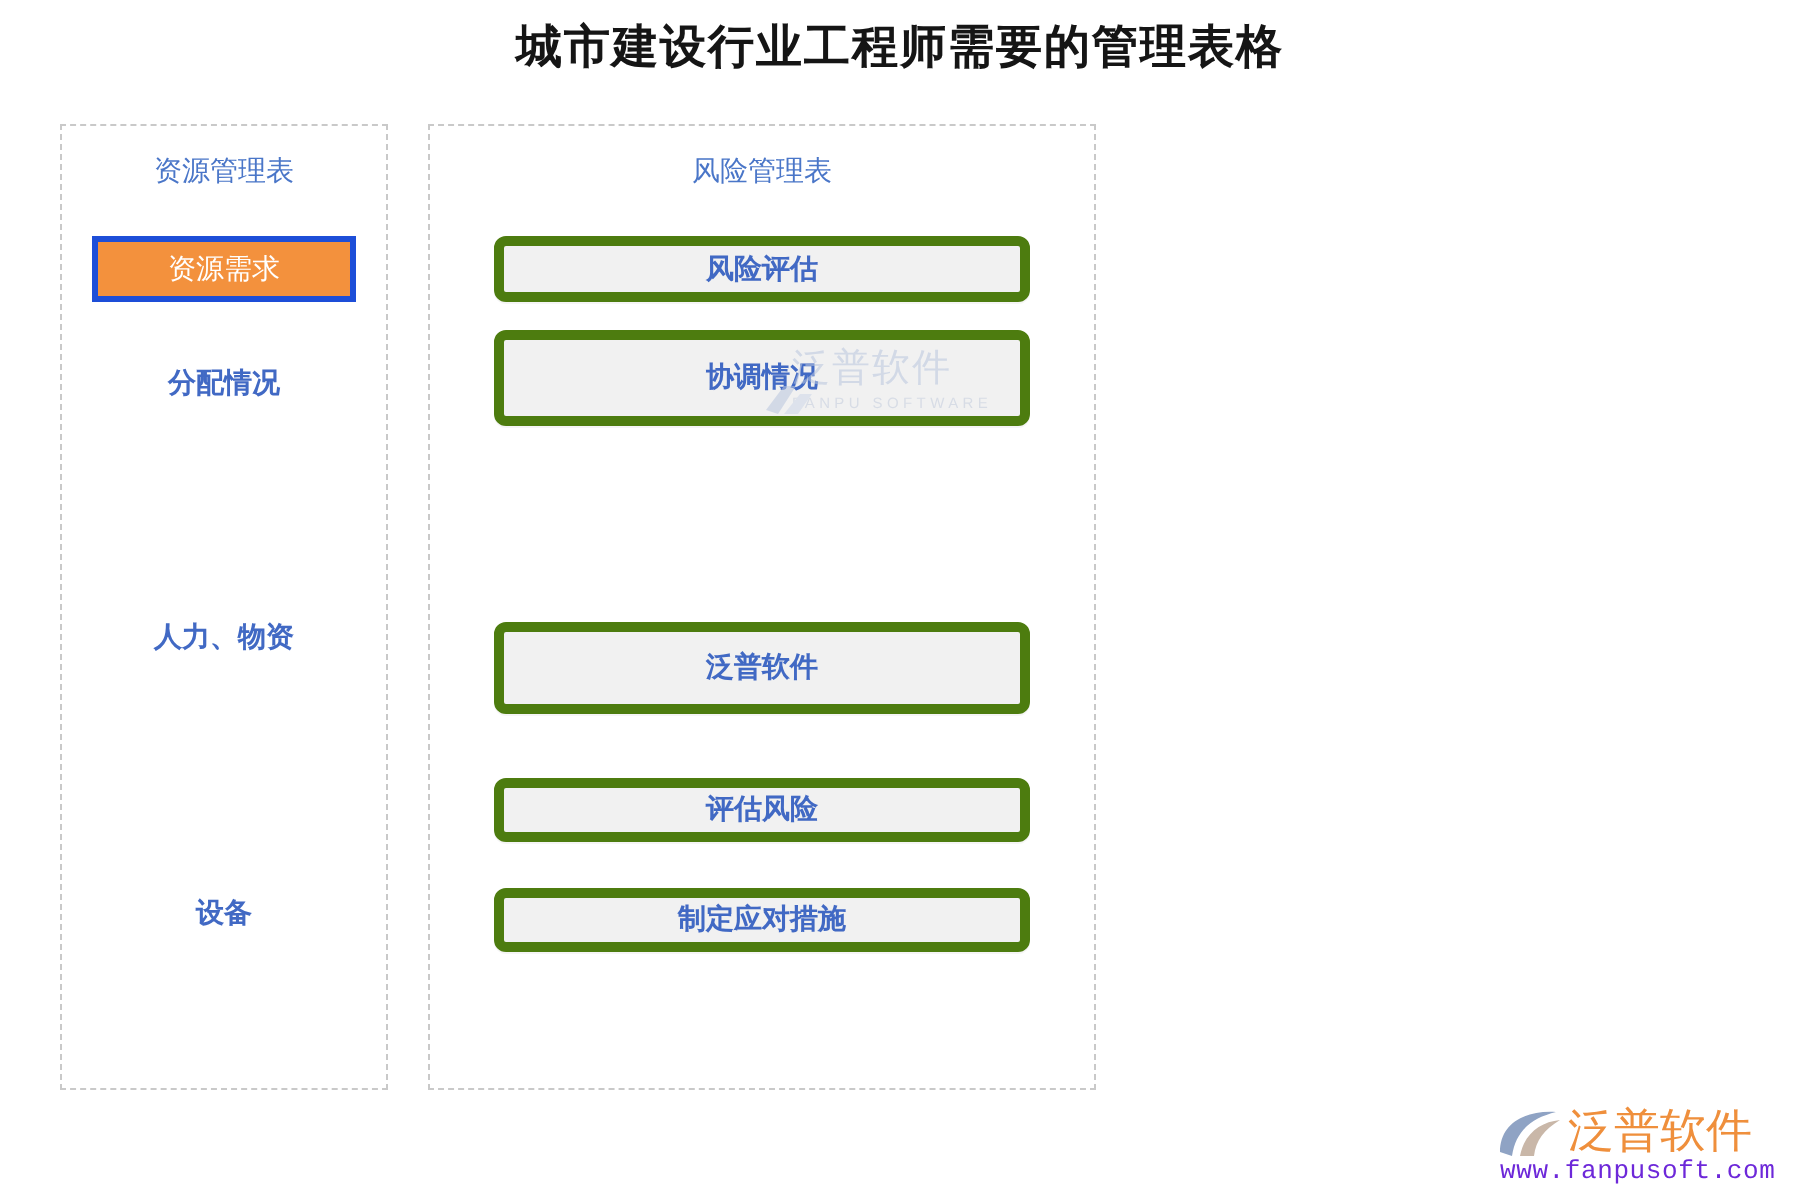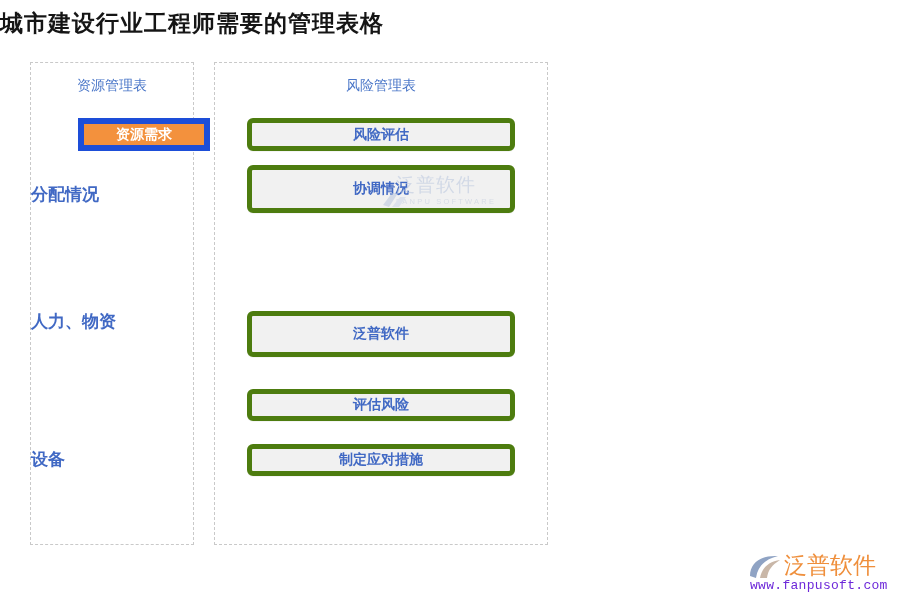--- a/index.html
+++ b/index.html
@@ -9,20 +9,21 @@
     font-family:"Liberation Sans","DejaVu Sans",sans-serif;
     position:relative;
     overflow:hidden;
   }
   .page{position:relative;width:900px;height:600px;}
 
   
   .title{
     position:absolute;
     left:0;top:8px;width:900px;
+    text-align:center;
     font-family:"Liberation Serif","DejaVu Serif",serif;
     font-size:23px;
     font-weight:bold;
     color:#151515;
     letter-spacing:1px;
   }
 
   
   .column{
     position:absolute;
@@ -40,39 +41,38 @@
     text-align:center;
     font-size:14px;
     color:#4a76c8;
     font-weight:normal;
   }
 
   
   .plain-item{
     position:absolute;
     left:0;width:100%;
-    text-align:left;
-    font-size:17px;
+    text-align:center;
+    font-size:14px;
     font-weight:bold;
     color:#4169c4;
   }
 
   
   .orange-box{
     position:absolute;
     box-sizing:border-box;
     background:#f3913d;
-    border:6px solid #1d4ed8;
+    border:3px solid #1d4ed8;
     text-align:center;
     font-size:14px;
-    font-weight:bold;
+    font-weight:normal;
     display:flex;
     align-items:center;
     justify-content:center;
-    margin-left:32px;
   }
   .orange-box.white-text{color:#ffffff;}
   .orange-box.blue-text{color:#4169c4;}
 
   
   .gray-box{
     position:absolute;
     box-sizing:border-box;
     background:#f1f1f1;
     border:5px solid #4d7c0f;

